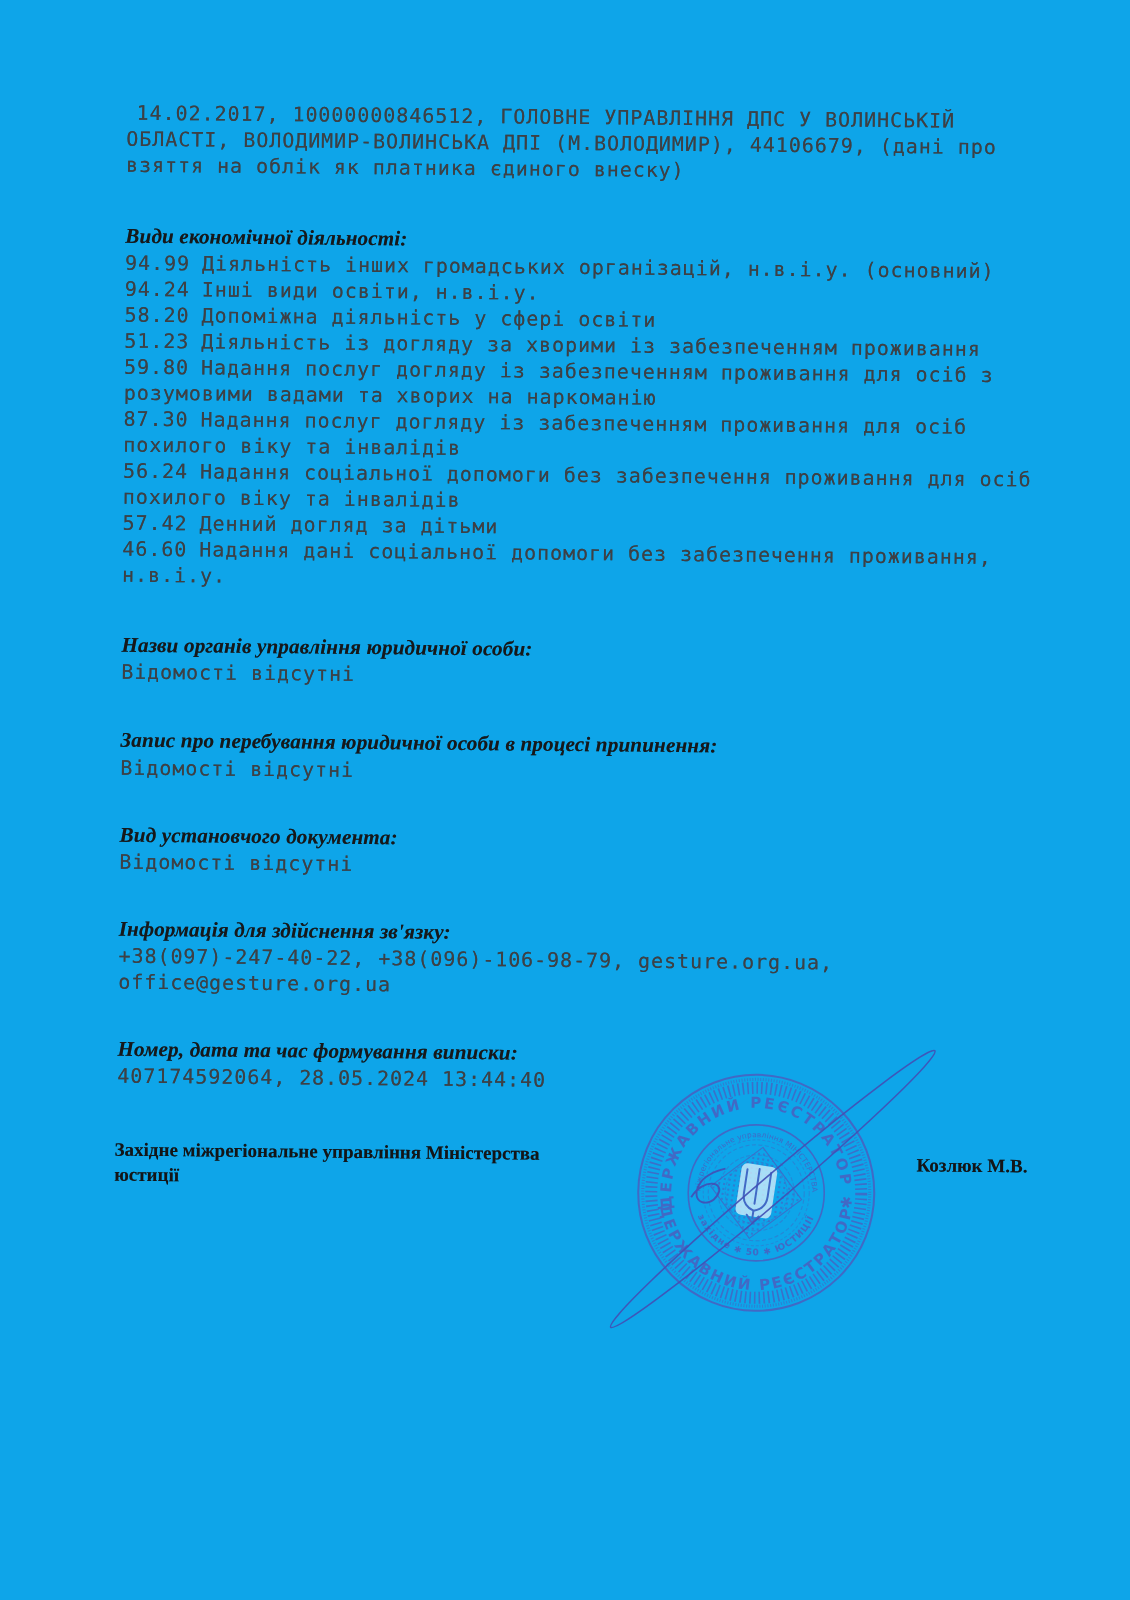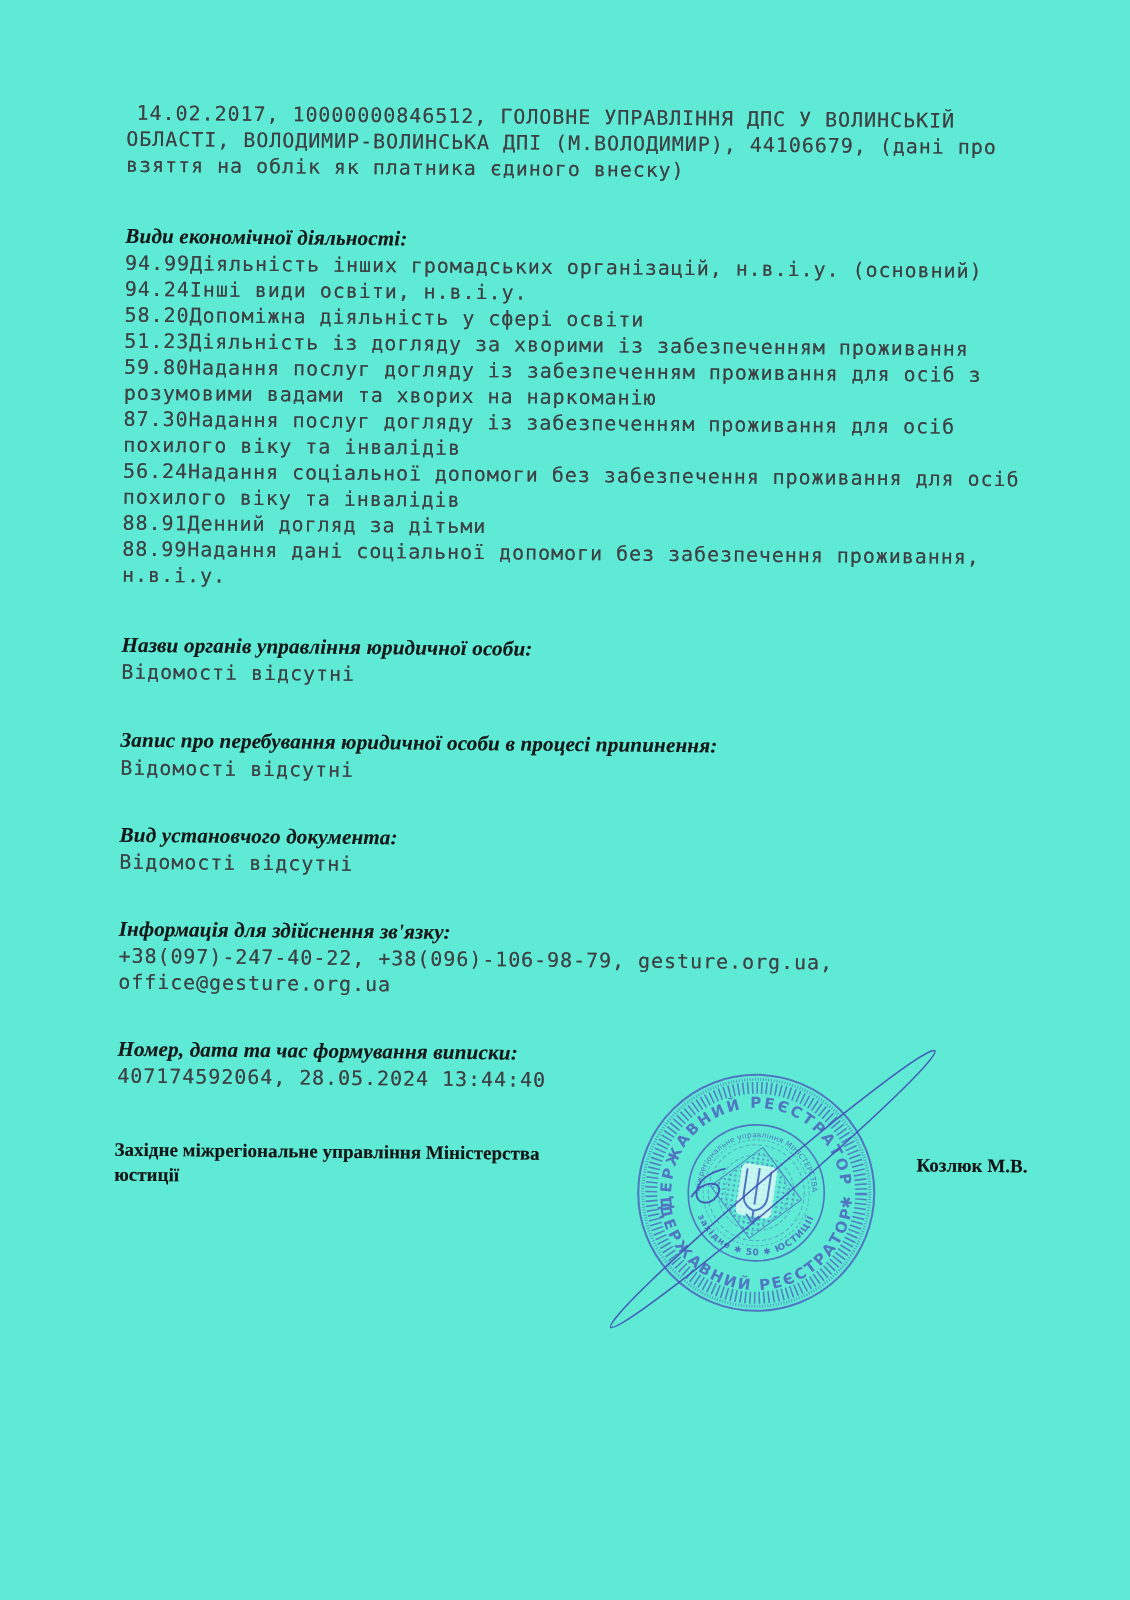--- a/index.html
+++ b/index.html
@@ -1,36 +1,36 @@
 <!DOCTYPE html>
 <html><head>
 <meta charset="utf-8">
 <style>
   html,body{margin:0;padding:0;}
   body{
     width:1130px;height:1600px;background:#fefefe;overflow:hidden;
     font-family:"Liberation Serif",serif;position:relative;
   }
-  .page{position:absolute;inset:0;background:#5eead4;}
+  .page{position:absolute;inset:0;background:#0ea5e9;}
   
   .scan{position:absolute;inset:0;transform:rotate(.55deg);transform-origin:50% 50%;}
   .abs{position:absolute;}
   .mono{
     font-family:"DejaVu Sans Mono",monospace;
     font-size:20px;line-height:26px;letter-spacing:.95px;
     color:#3f4044;text-shadow:0 0 .5px rgba(40,40,44,.55);
   }
   .block{left:120px;width:933px;}
   .heading{
     font-family:"Liberation Serif",serif;font-weight:bold;font-style:italic;
     font-size:21px;line-height:26px;color:#17181a;letter-spacing:.2px;
     text-shadow:0 0 .4px rgba(0,0,0,.45);
   }
   .kved-line{display:block;}
-  .kved-code{}
+  .kved-code{margin-right:12px;}
   .footer-authority{
     font-family:"Liberation Serif",serif;font-weight:bold;
     font-size:19px;line-height:25px;color:#141517;width:440px;
     text-shadow:0 0 .4px rgba(0,0,0,.4);
   }
   .signer{
     font-family:"Liberation Serif",serif;font-weight:bold;
     font-size:19px;color:#141517;text-shadow:0 0 .4px rgba(0,0,0,.4);
   }
   
@@ -49,22 +49,22 @@
     <div class="abs block heading" style="top:227px;">Види економічної діяльності:</div>
 
     <div class="abs block mono" style="top:254px;">
       <div class="kved-line"><span class="kved-code">94.99</span><span>Діяльність інших громадських організацій, н.в.і.у. (основний)</span></div>
       <div class="kved-line"><span class="kved-code">94.24</span><span>Інші види освіти, н.в.і.у.</span></div>
       <div class="kved-line"><span class="kved-code">58.20</span><span>Допоміжна діяльність у сфері освіти</span></div>
       <div class="kved-line"><span class="kved-code">51.23</span><span>Діяльність із догляду за хворими із забезпеченням проживання</span></div>
       <div class="kved-line"><span class="kved-code">59.80</span><span>Надання послуг догляду із забезпеченням проживання для осіб з розумовими вадами та хворих на наркоманію</span></div>
       <div class="kved-line"><span class="kved-code">87.30</span><span>Надання послуг догляду із забезпеченням проживання для осіб похилого віку та інвалідів</span></div>
       <div class="kved-line"><span class="kved-code">56.24</span><span>Надання соціальної допомоги без забезпечення проживання для осіб похилого віку та інвалідів</span></div>
-      <div class="kved-line"><span class="kved-code">88.91</span><span>Денний догляд за дітьми</span></div>
-      <div class="kved-line"><span class="kved-code">88.99</span><span>Надання дані соціальної допомоги без забезпечення проживання, н.в.і.у.</span></div>
+      <div class="kved-line"><span class="kved-code">57.42</span><span>Денний догляд за дітьми</span></div>
+      <div class="kved-line"><span class="kved-code">46.60</span><span>Надання дані соціальної допомоги без забезпечення проживання, н.в.і.у.</span></div>
     </div>
 
     <div class="abs block heading" style="top:636px;">Назви органів управління юридичної особи:</div>
     <div class="abs block mono" style="top:663px;">Відомості відсутні</div>
 
     <div class="abs block heading" style="top:731px;">Запис про перебування юридичної особи в процесі припинення:</div>
     <div class="abs block mono" style="top:759px;">Відомості відсутні</div>
 
     <div class="abs block heading" style="top:826px;">Вид установчого документа:</div>
     <div class="abs block mono" style="top:853px;">Відомості відсутні</div>

